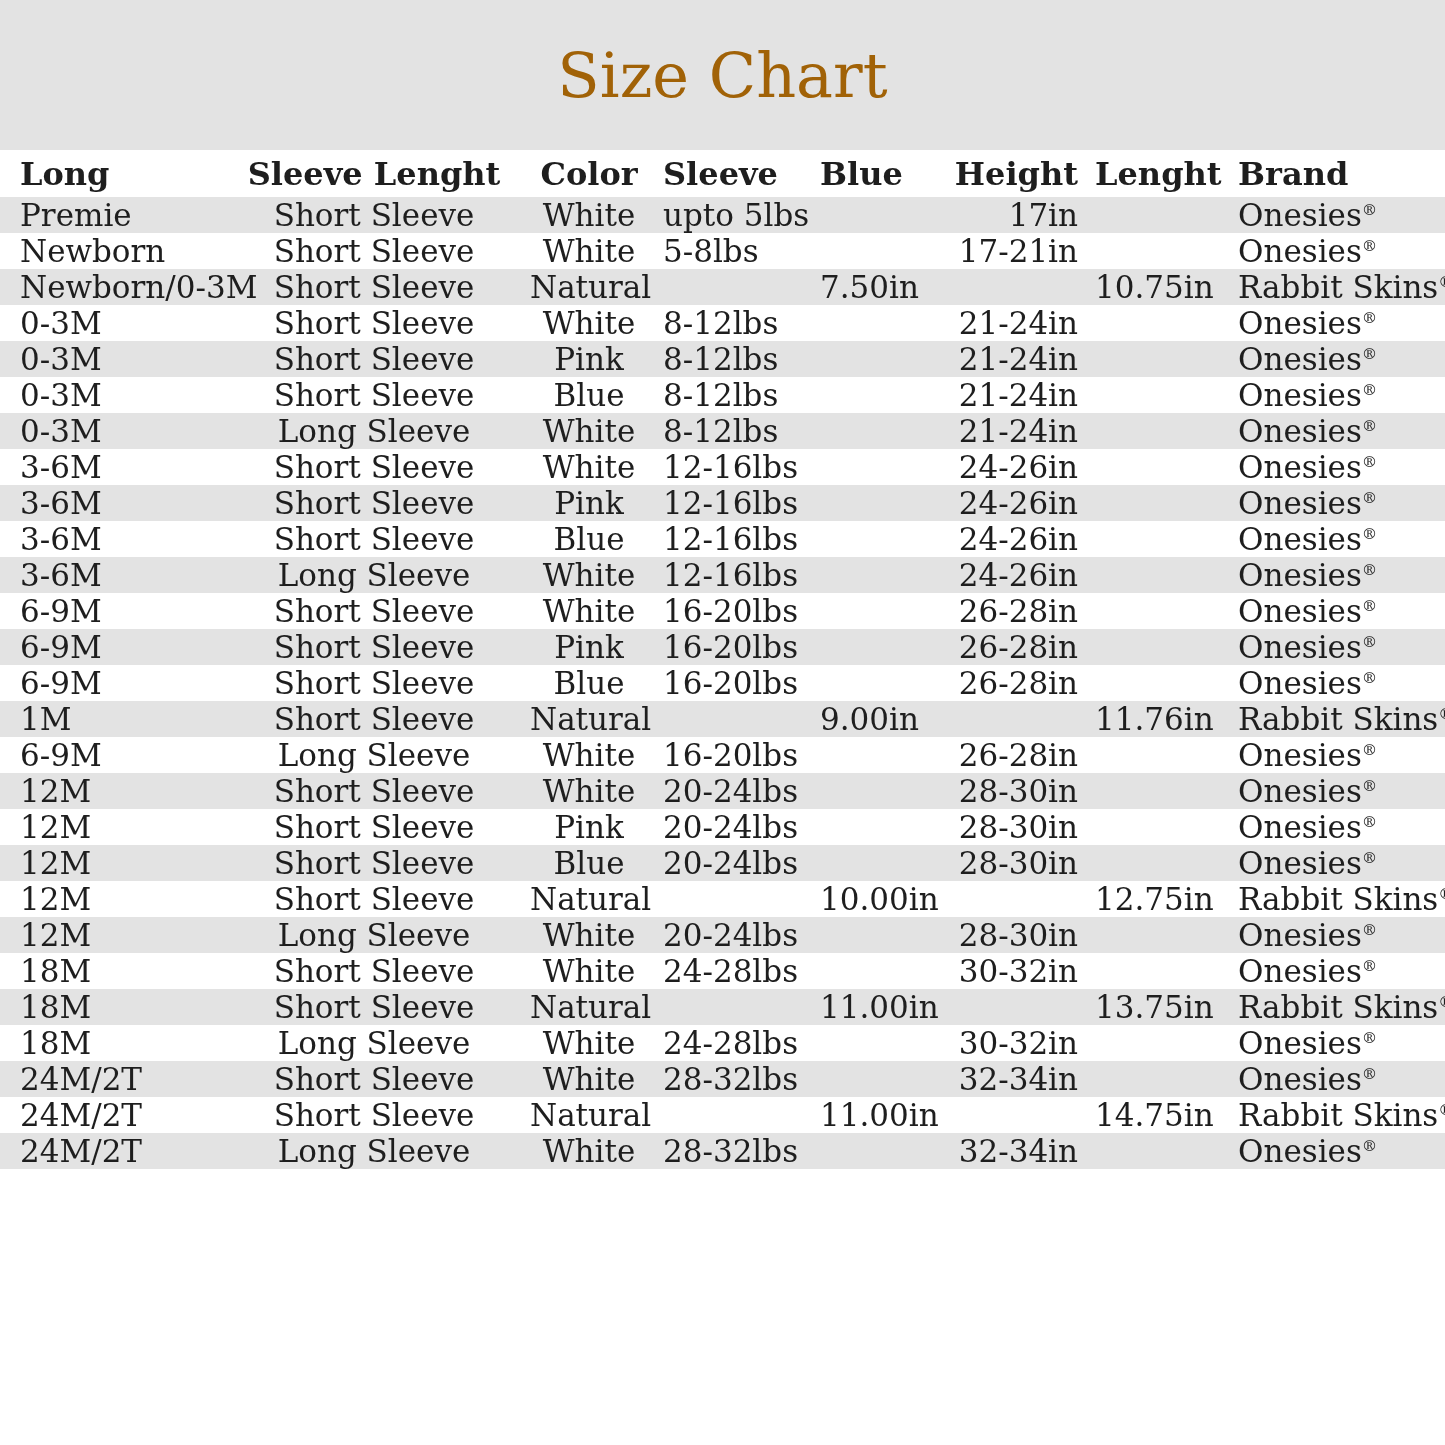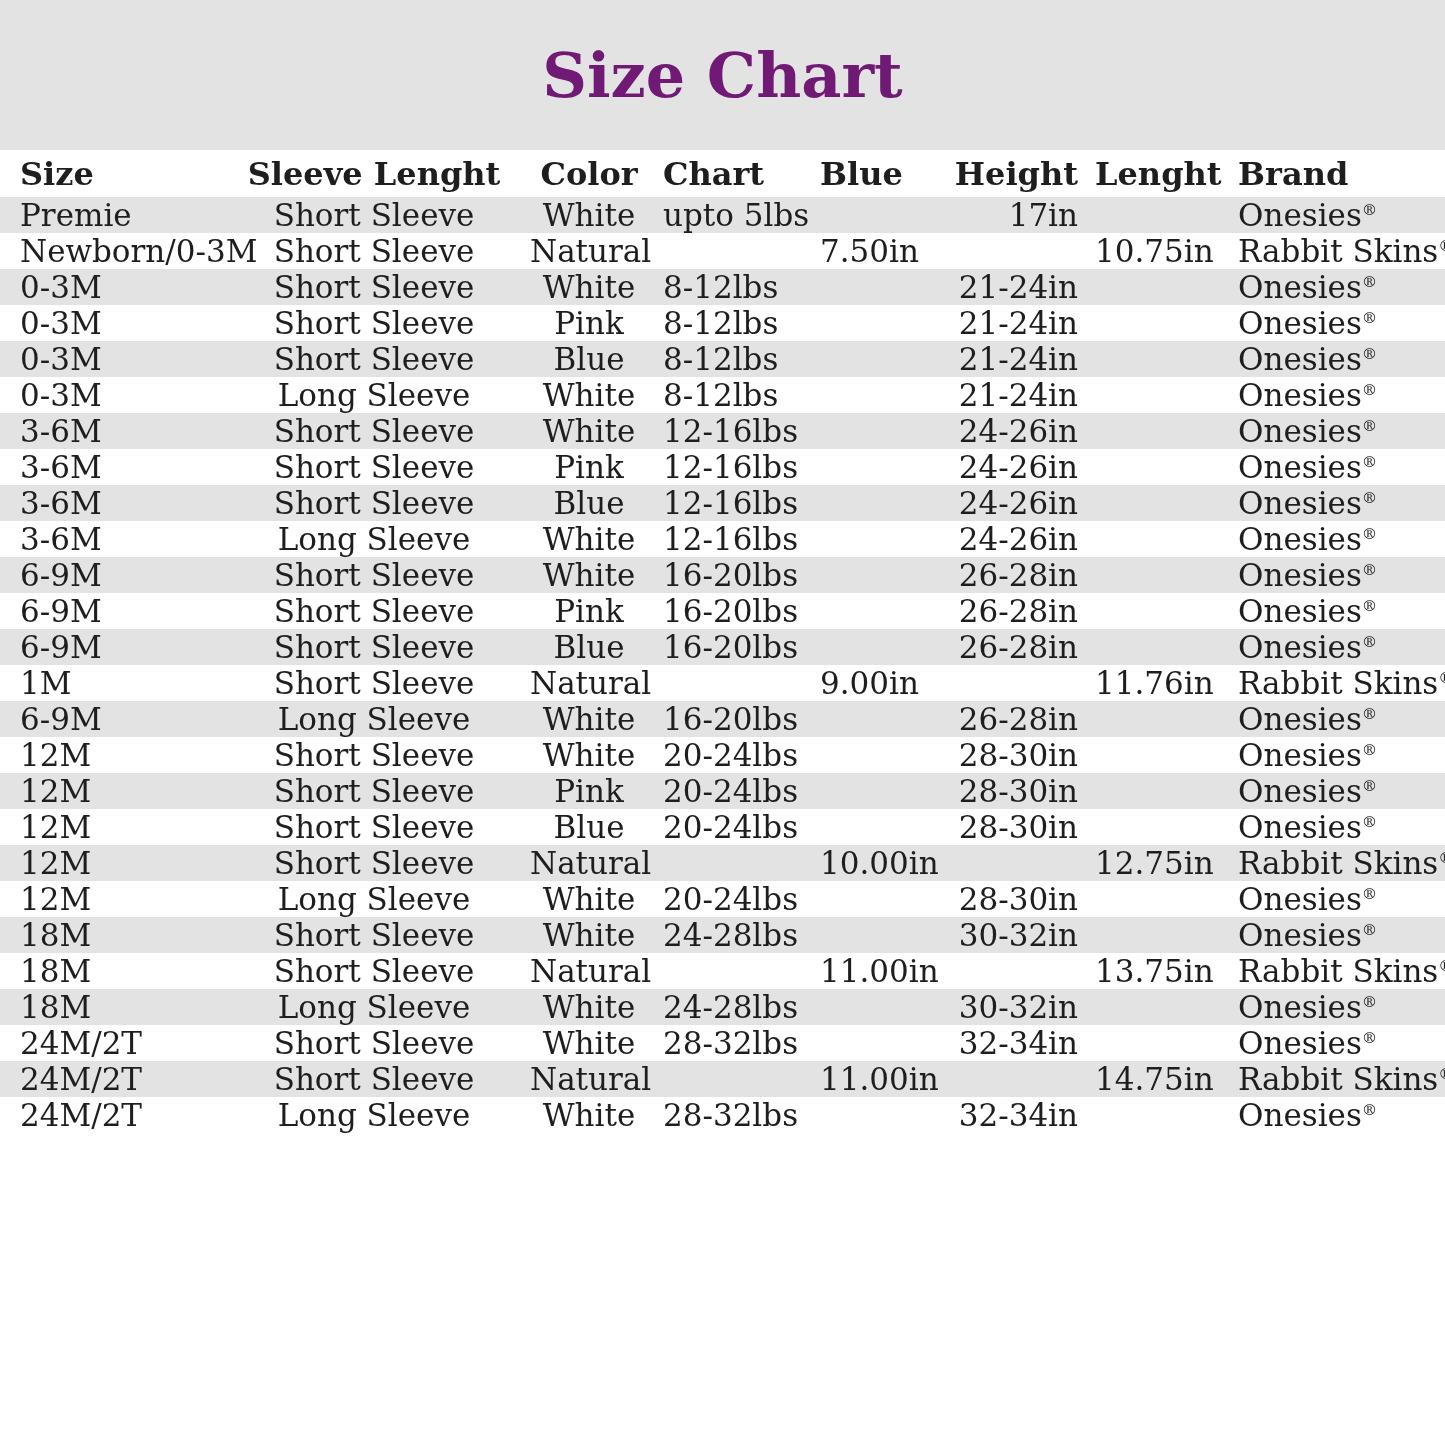--- a/index.html
+++ b/index.html
@@ -16,23 +16,23 @@
     font-family: "DejaVu Serif", serif;
     color: var(--text);
   }
   .title-band {
     width: 1445px; height: 150px;
     background: var(--banner-bg);
     display: flex; align-items: center; justify-content: center;
   }
   .page-title {
     font-size: 62px;
-    font-weight: 700;
+    font-weight: 400;
     letter-spacing: 0px;
-    color: #701a75;
+    color: #a16207;
   }
   table.size-table {
     width: 1445px;
     border-collapse: collapse;
     table-layout: fixed;
   }
   col.c-size   { width: 240px; }
   col.c-sleeve { width: 268px; }
   col.c-color  { width: 140px; }
   col.c-weight { width: 155px; }
@@ -84,42 +84,52 @@
       <col class="c-sleeve">
       <col class="c-color">
       <col class="c-weight">
     <col class="c-width">
       <col class="c-height">
       <col class="c-length">
       <col class="c-brand">
   </colgroup>
   <thead>
     <tr>
-      <th>Size</th>
+      <th>Long</th>
       <th>Sleeve Lenght</th>
       <th>Color</th>
-      <th>Chart</th>
+      <th>Sleeve</th>
       <th>Blue</th>
       <th>Height</th>
       <th>Lenght</th>
       <th>Brand</th>
     </tr>
   </thead>
   <tbody>
       <tr>
         <td>Premie</td>
         <td>Short Sleeve</td>
         <td>White</td>
         <td>upto 5lbs</td>
         <td></td>
         <td>17in</td>
         <td></td>
         <td><span>Onesies</span><sup>®</sup></td>
       </tr>
       <tr>
+        <td>Newborn</td>
+        <td>Short Sleeve</td>
+        <td>White</td>
+        <td>5-8lbs</td>
+        <td></td>
+        <td>17-21in</td>
+        <td></td>
+        <td><span>Onesies</span><sup>®</sup></td>
+      </tr>
+      <tr>
         <td>Newborn/0-3M</td>
         <td>Short Sleeve</td>
         <td>Natural</td>
         <td></td>
         <td>7.50in</td>
         <td></td>
         <td>10.75in</td>
         <td><span>Rabbit Skins</span><sup>®</sup></td>
       </tr>
       <tr>

